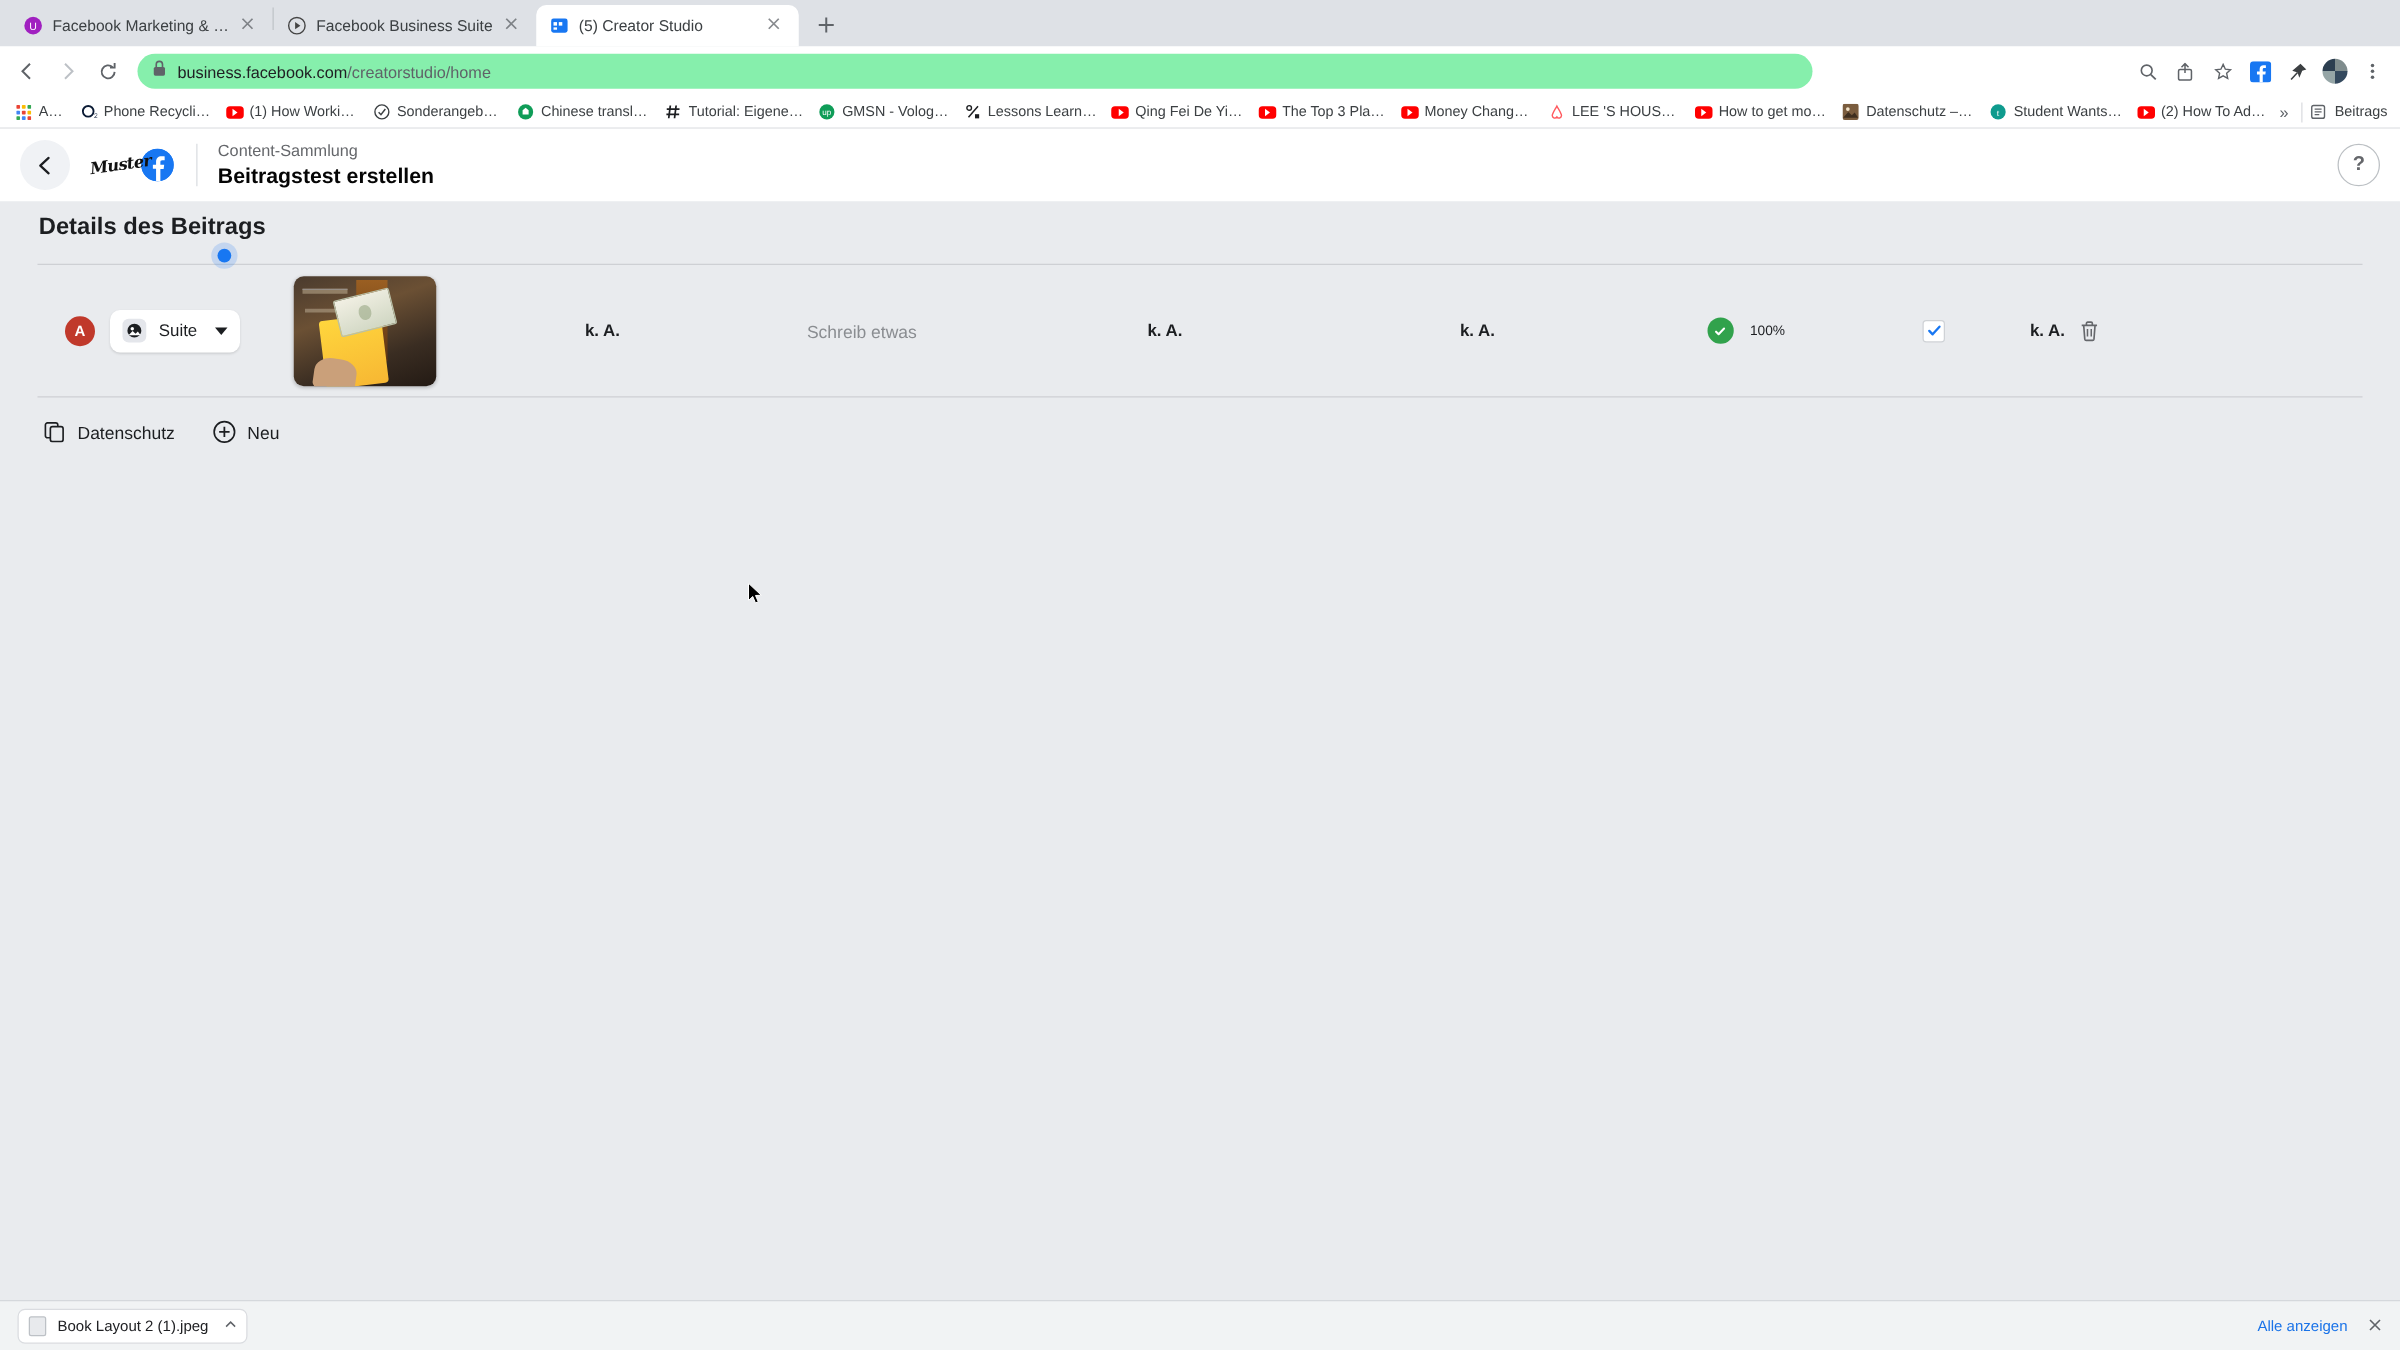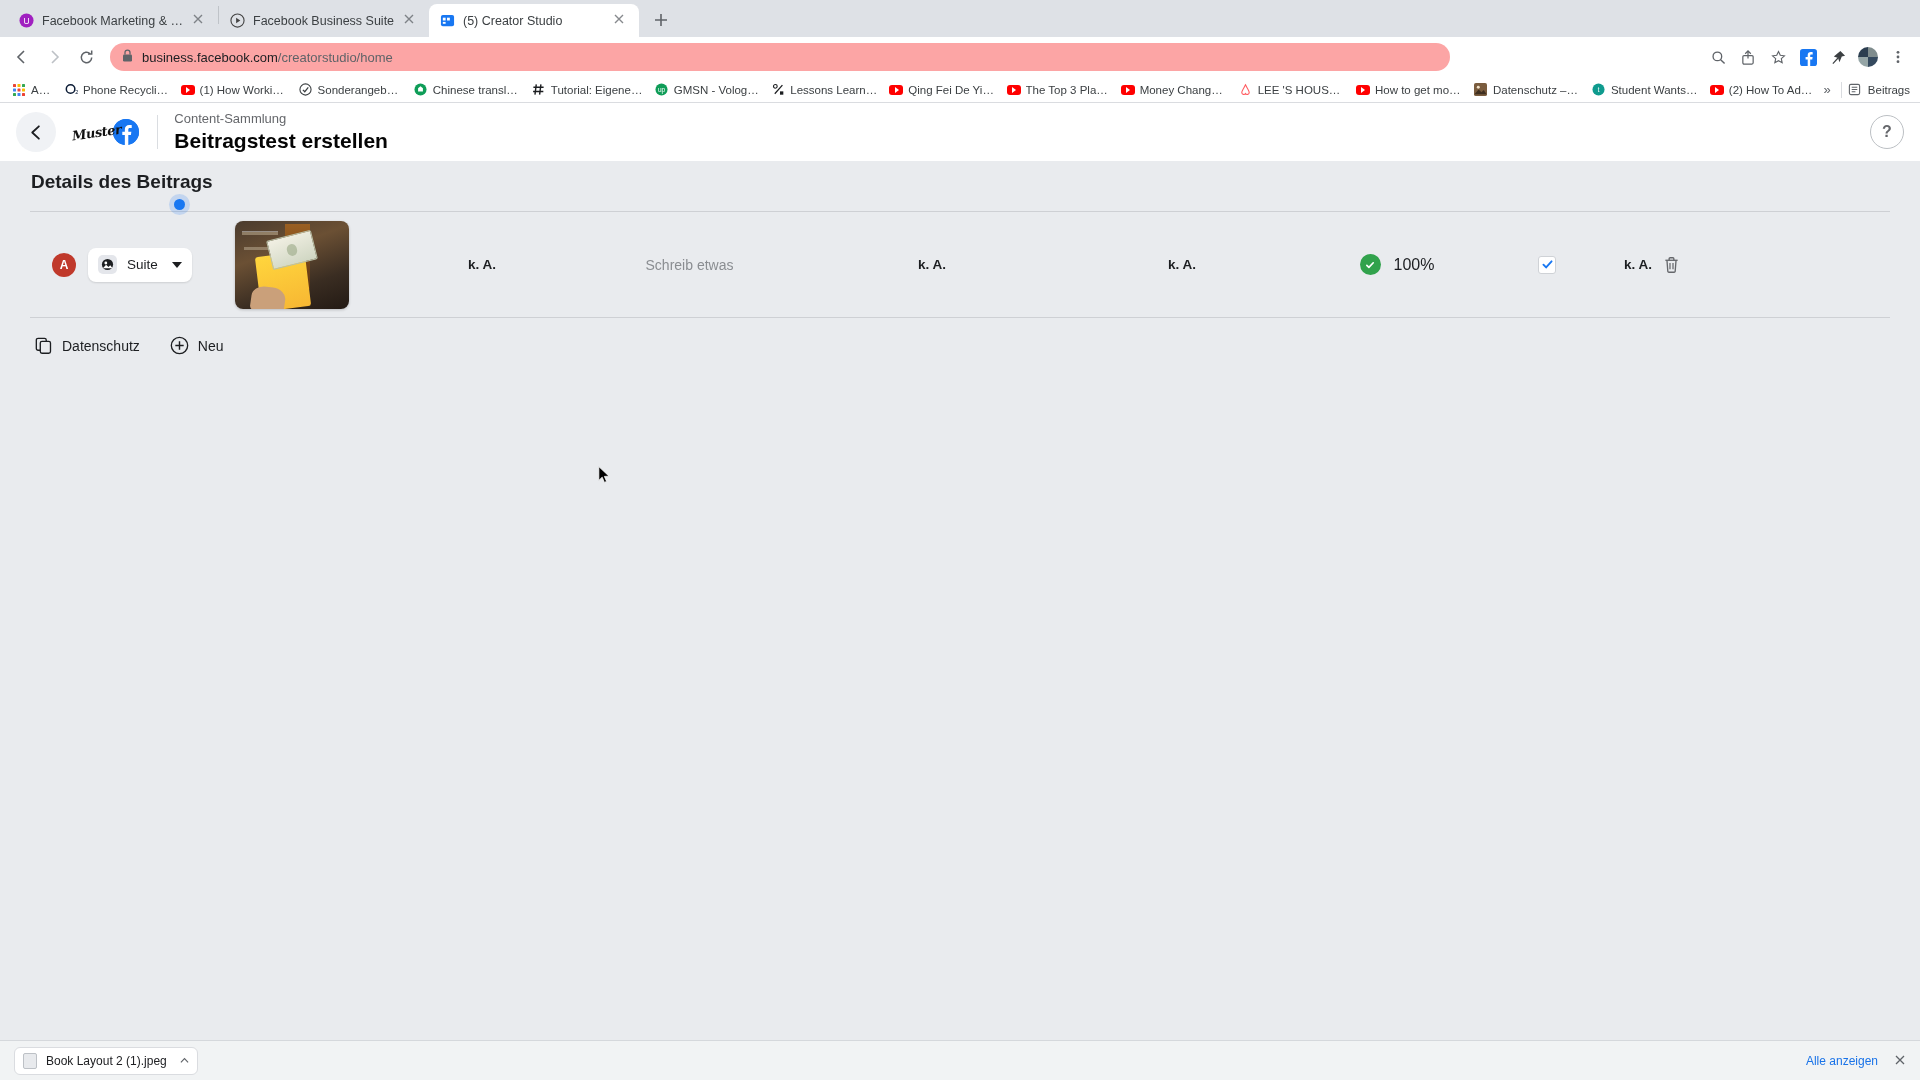--- a/index.html
+++ b/index.html
@@ -35,21 +35,21 @@
             display:flex; align-items:center; justify-content:center; color:#5f6368; }
 
   .toolbar {
     height: 40px; background: #ffffff; display: flex; align-items: center;
     padding: 0 8px; gap: 4px;
   }
   .nav-btn { width: 28px; height: 28px; display:flex; align-items:center; justify-content:center;
              color:#5f6368; border-radius: 50%; }
   .nav-btn.disabled { color:#bdc1c6; }
   .omnibox {
-    flex: 1; height: 28px; background: #fca5a5; border-radius: 14px;
+    flex: 1; height: 28px; background: #86efac; border-radius: 14px;
     display: flex; align-items: center; padding: 0 12px; gap: 9px; margin: 0 6px;
     max-width: 1340px;
   }
   .omnibox .url { font-size: 13px; color: #202124; white-space: nowrap; }
   .omnibox .url .dim { color: #5f6368; }
   .tb-right { display:flex; align-items:center; gap:2px; margin-left:auto; }
   .tb-icon { width: 28px; height: 28px; display:flex; align-items:center; justify-content:center; color:#5f6368;}
   .avatar-img { width:20px;height:20px;border-radius:50%;
     background: conic-gradient(#7f8c8d 0 25%, #34495e 0 50%, #95a5a6 0 75%, #2c3e50 0); }
 
@@ -87,21 +87,21 @@
     font-family: "DejaVu Serif", serif; font-style: italic; font-size: 13px;
     font-weight: 700; color:#111; transform: rotate(-8deg); margin-right:-8px; z-index:2;
     letter-spacing:-0.5px;
   }
   .fb-circle { width:26px;height:26px;border-radius:50%;background:#1877f2;
                display:flex;align-items:center;justify-content:center;color:#fff;
                font-family:"DejaVu Serif",serif;font-weight:700;font-size:19px; line-height:1;}
   .hdr-sep { width:1px; height:34px; background:#dadde1; margin: 0 16px 0 0; }
   .hdr-titles { display:flex; flex-direction:column; justify-content:center; gap:2px; }
   .hdr-sub { font-size: 13px; color:#65676b; line-height:1.2; }
-  .hdr-main { font-size: 21px; color:#050505; font-weight:700; line-height:1.2; }
+  .hdr-main { font-size: 17px; color:#050505; font-weight:700; line-height:1.2; }
   .help-btn { margin-left:auto; width:34px;height:34px;border-radius:50%;
               border:1.5px solid #bcc0c4; color:#65676b;
               display:flex;align-items:center;justify-content:center;font-size:16px;font-weight:600;}
 
   .content-area { flex: 1; padding: 0 30px; position: relative; overflow:hidden; }
 
   .section-title { font-size: 19px; font-weight:700; color:#1c1e21; padding: 10px 0 0 1px; }
 
   .tbl { width: 100%; margin-top: 18px; position: relative; }
   .tbl-head { display:flex; align-items:center; height: 30px; position: relative; }
@@ -153,21 +153,21 @@
     border-radius:50%; background:#9aa886; opacity:.6;}
   .thumb .hand { position:absolute; left:14%; bottom:-6%; width:30%; height:30%;
                  background:#caa07a; border-radius:40% 40% 20% 20%; transform:rotate(8deg);}
 
   .cell-text { font-size:13.5px; color:#1c1e21; font-weight:700; text-align:center; }
   .cell-placeholder { font-size:14px; color:#8a8d91; text-align:center; font-weight:400;}
 
   .upload-cell { display:flex; align-items:center; justify-content:center; gap:13px; }
   .check-circle { width:21px;height:21px;border-radius:50%;background:#31a24c;
                   display:flex;align-items:center;justify-content:center;color:#fff;font-size:12px;}
-  .pct { font-size:16px; color:#1c1e21; }
+  .pct { font-size:11px; color:#1c1e21; }
 
   .checkbox { width:18px;height:18px;border:1.5px solid #cfd2d6;border-radius:3px;background:#fff;
               display:flex;align-items:center;justify-content:center;color:#1877f2;font-size:13px;
               font-weight:700; margin: 0 auto;}
   .trash { color:#65676b; display:flex;align-items:center;justify-content:center;}
 
   .row-actions { display:flex; align-items:center; gap:30px; padding: 18px 0 0 4px; }
   .row-action { display:flex; align-items:center; gap:9px; font-size:14px; color:#1c1e21; }
   .ra-ico { width:19px;height:19px;display:flex;align-items:center;justify-content:center;color:#1c1e21;}
 

